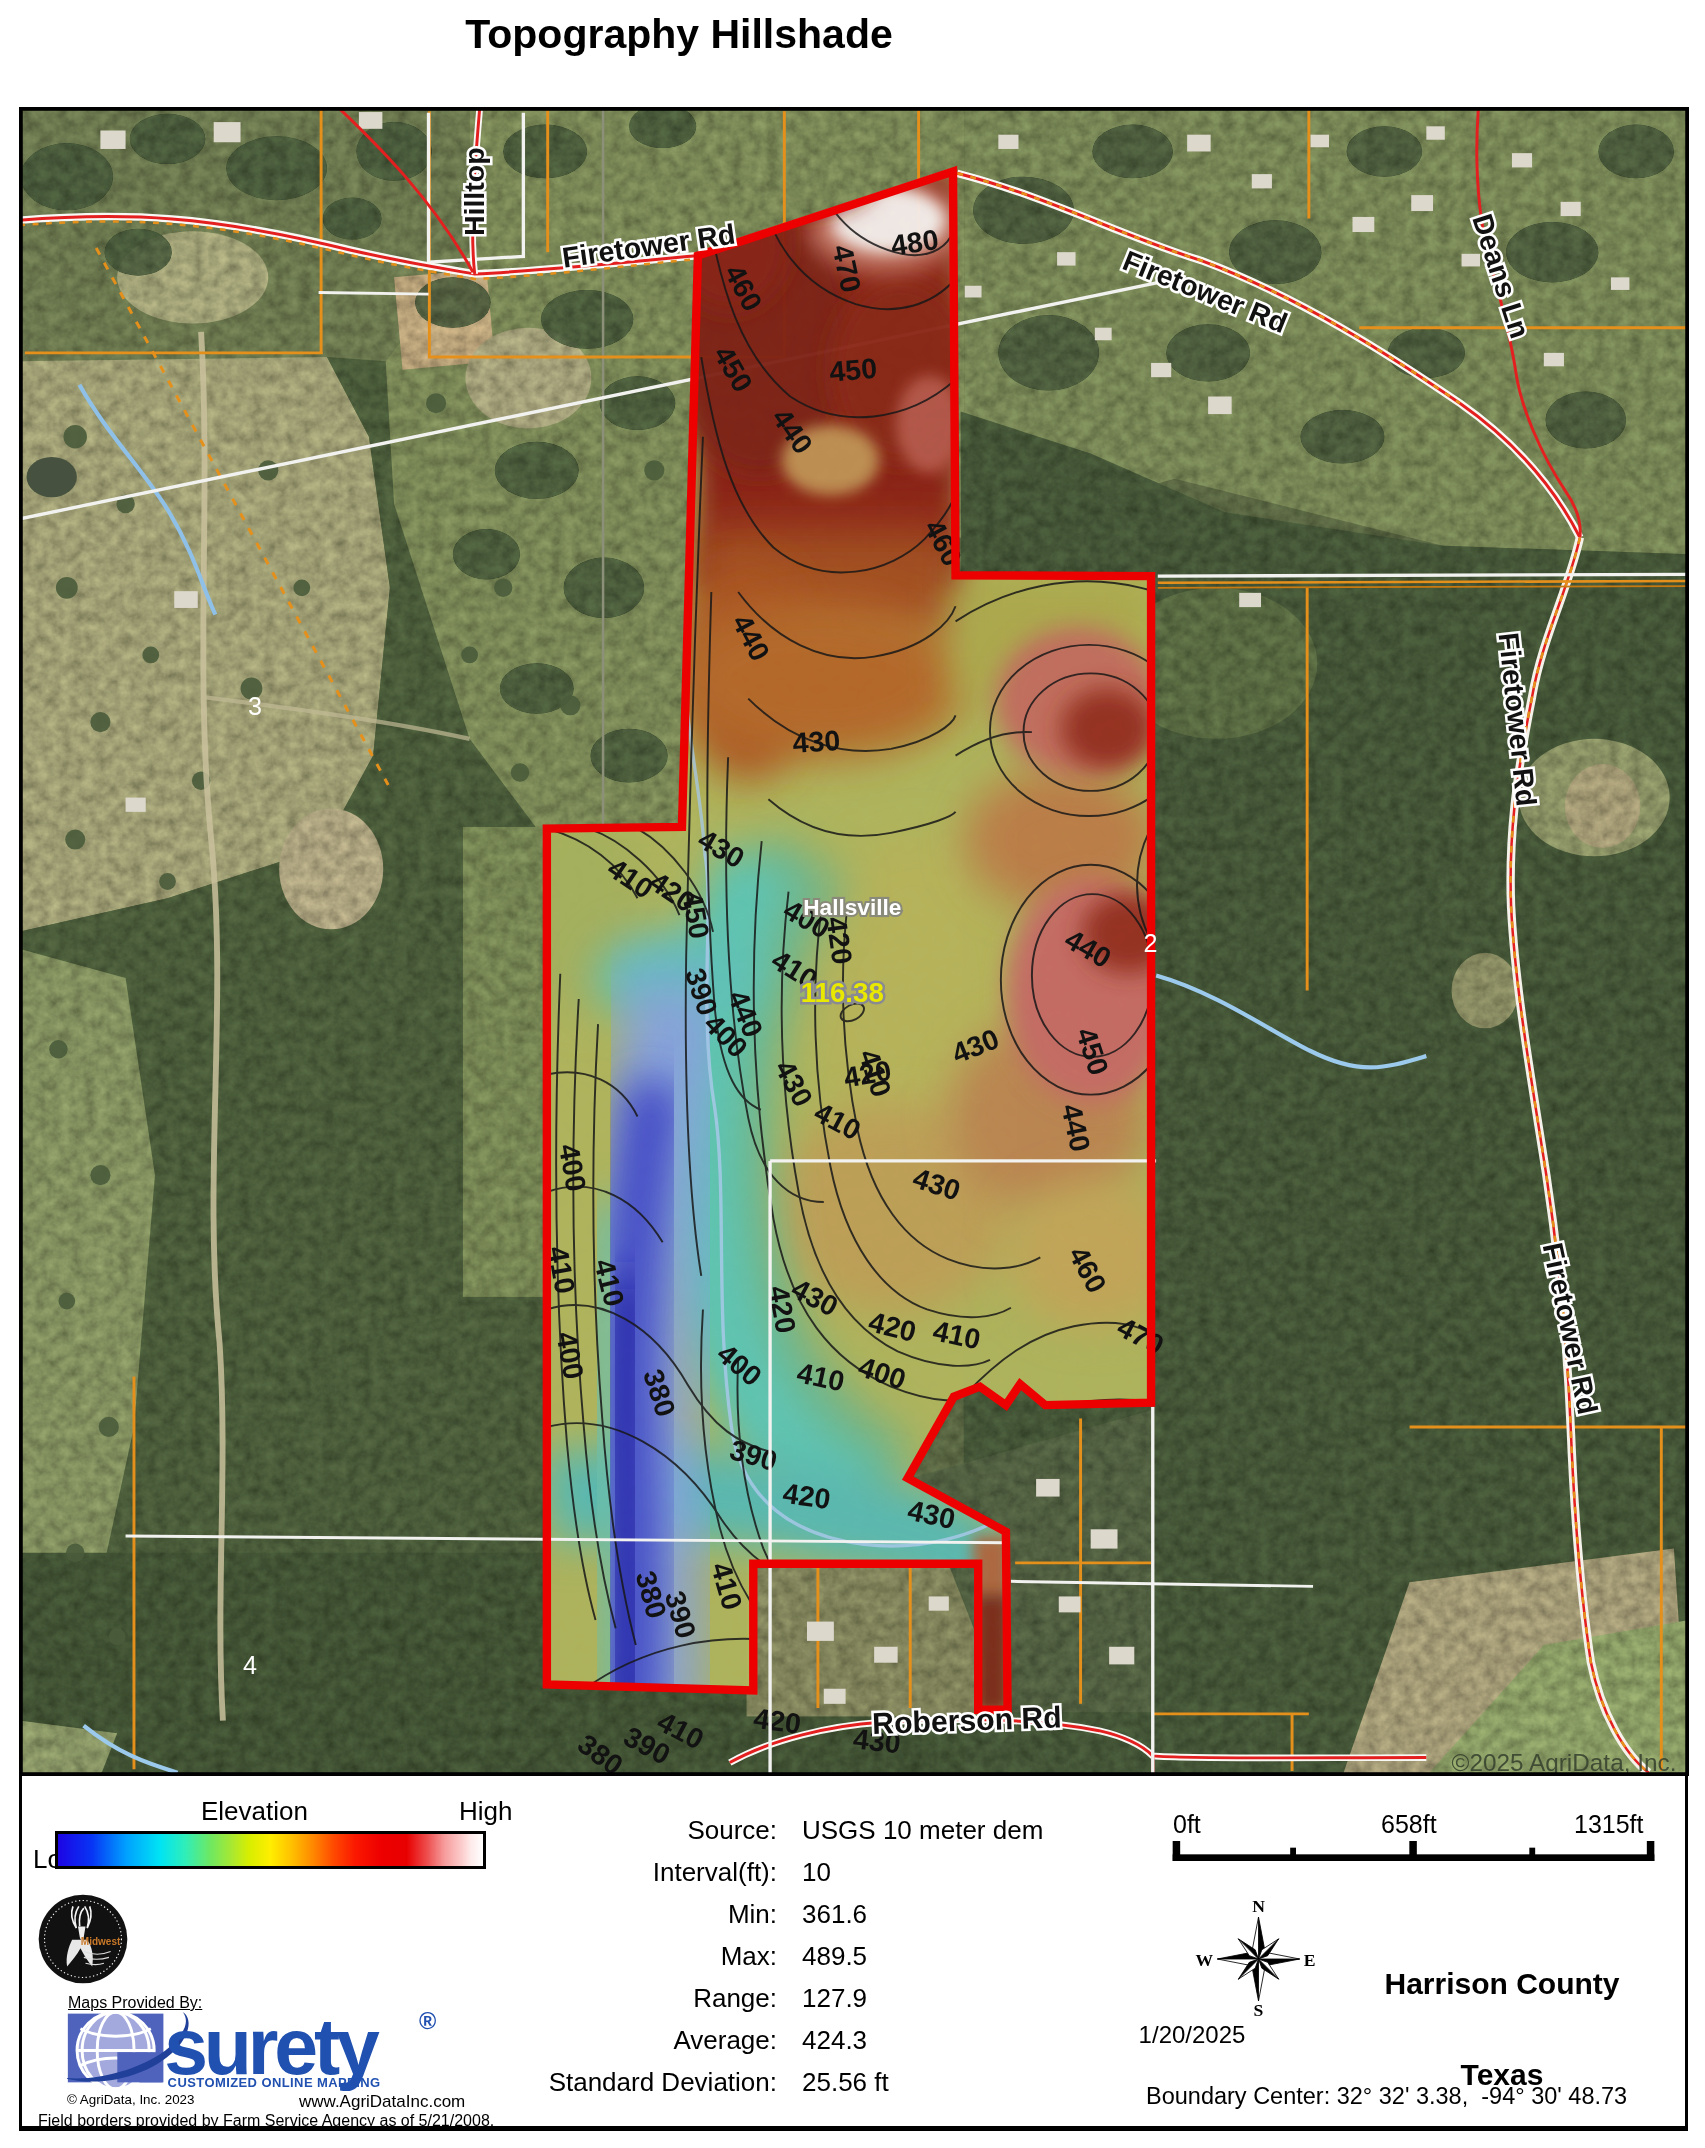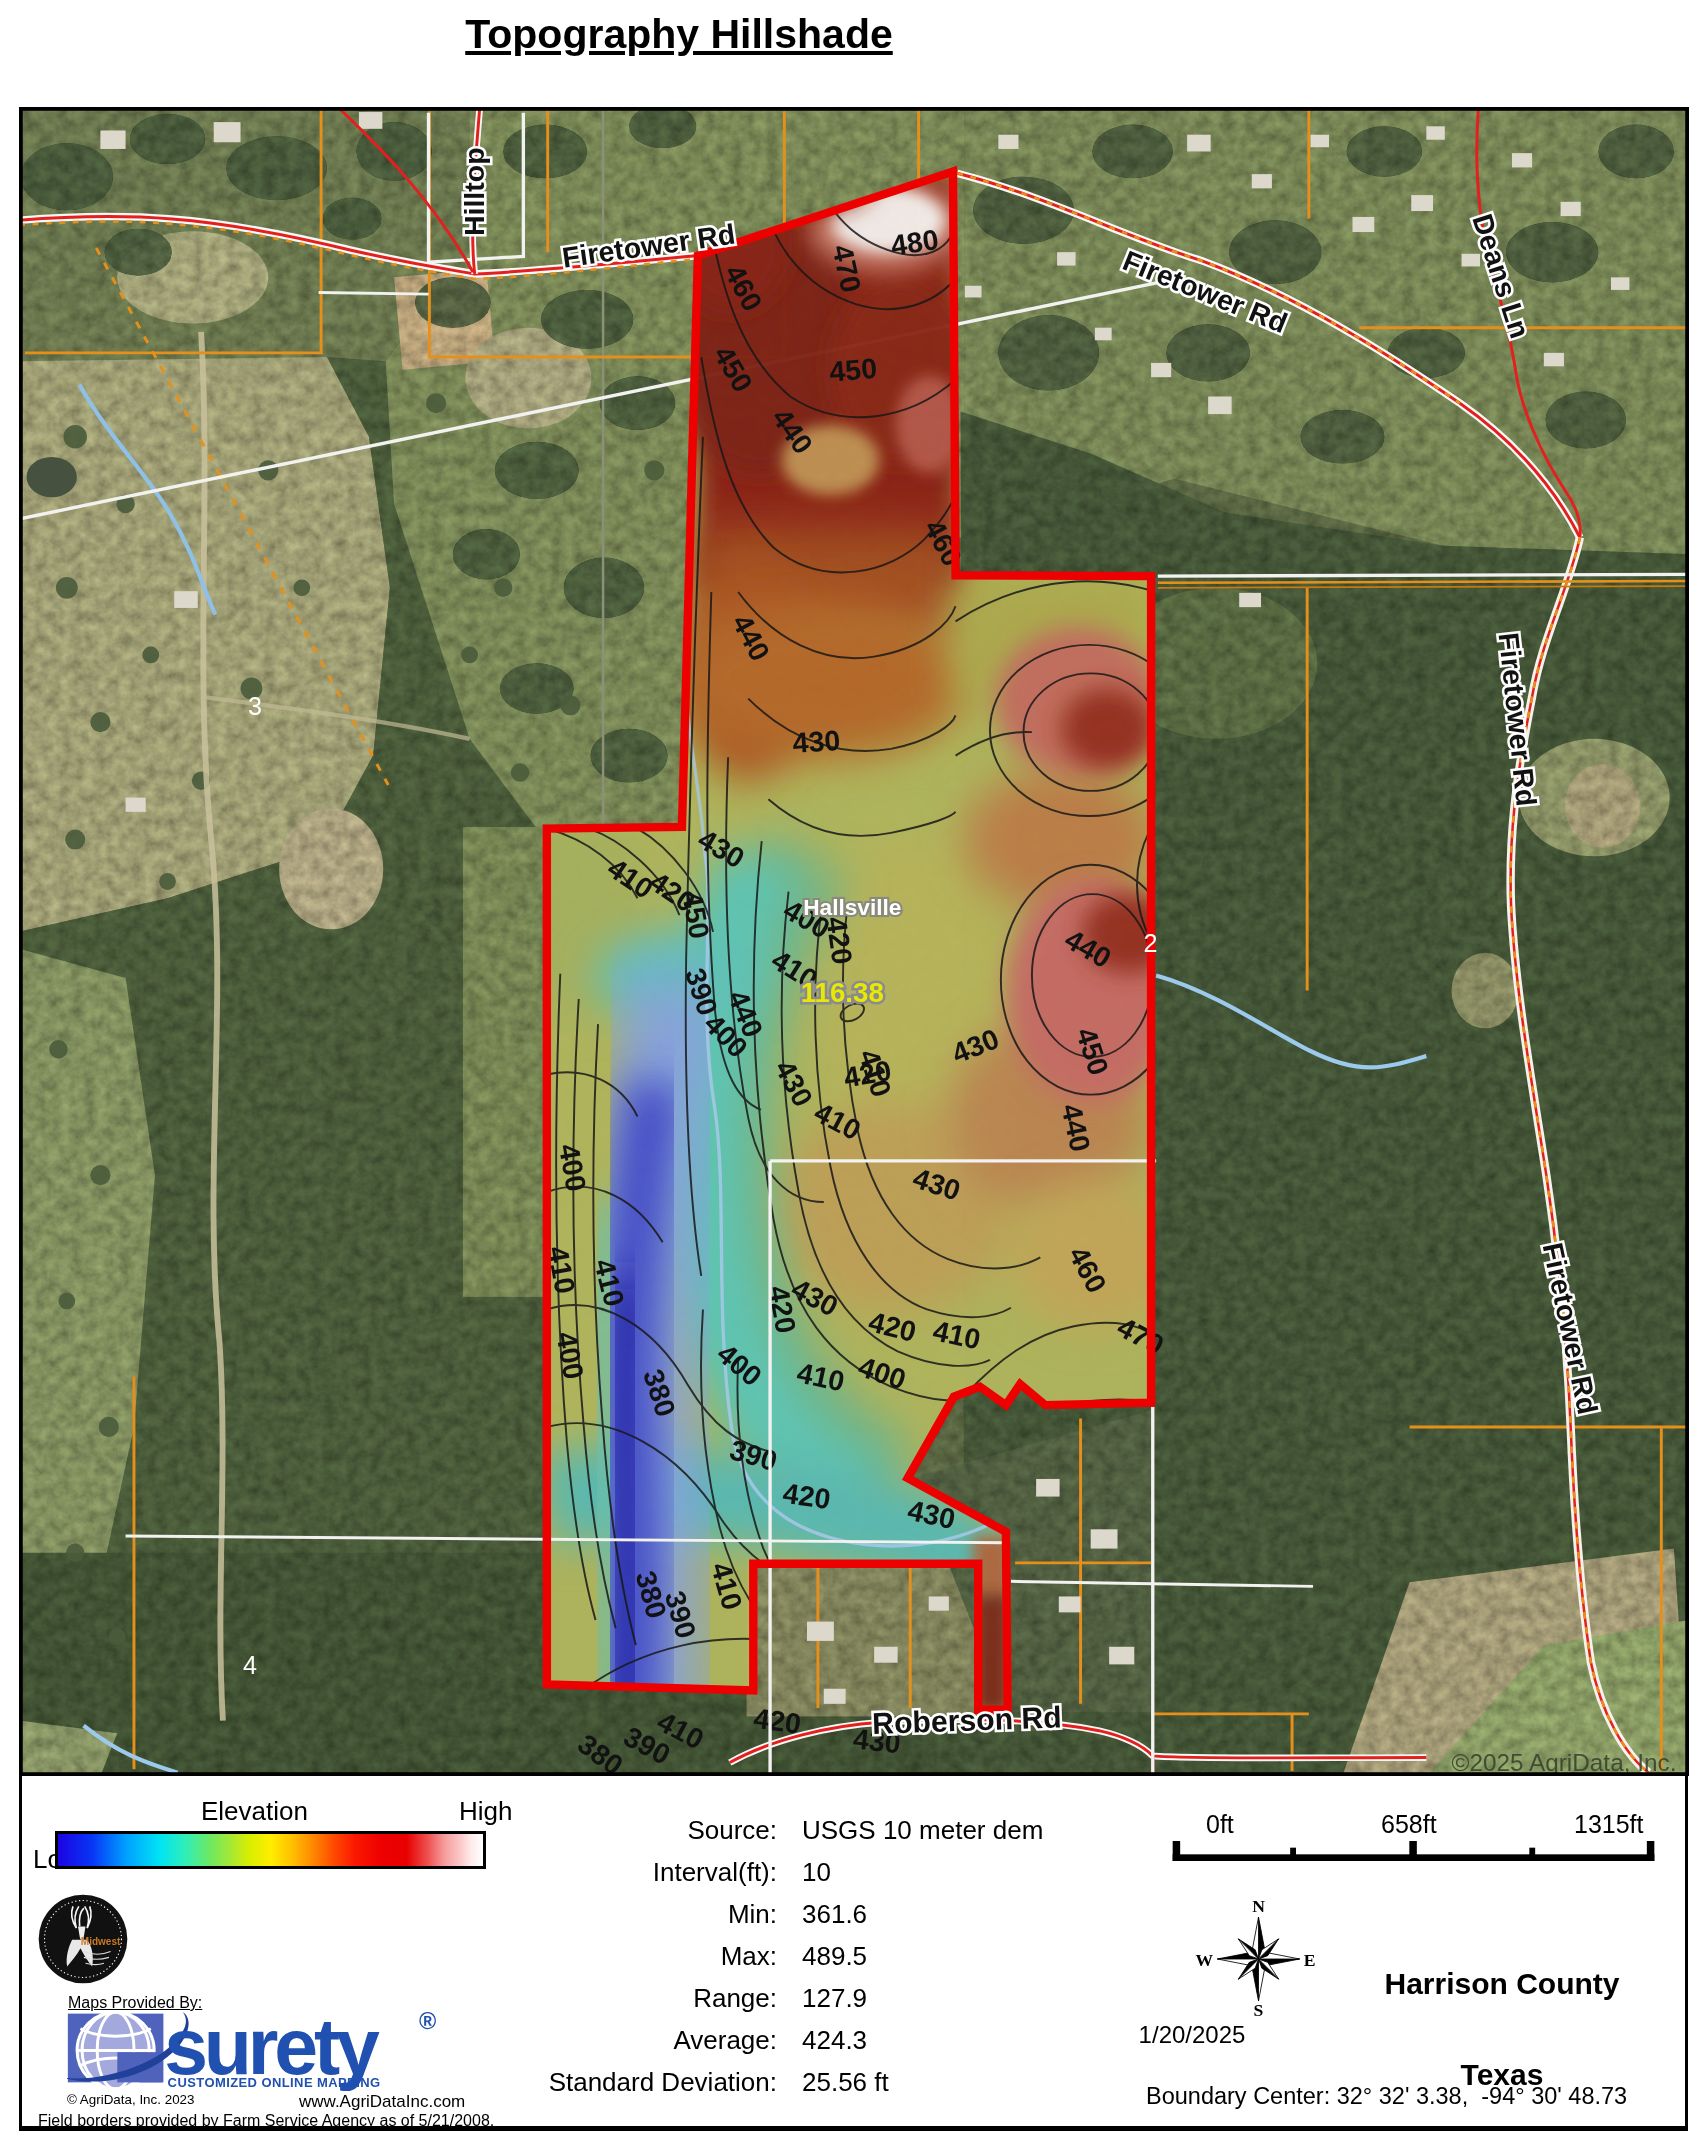--- a/index.html
+++ b/index.html
@@ -2,21 +2,21 @@
 <html style="font-size:13.4px"><head>
 <meta charset="utf-8">
 <style>
   html,body{margin:0;padding:0;background:#fff;}
   body{width:1705px;height:2148px;position:relative;font-family:"Liberation Sans",sans-serif;overflow:hidden;}
   .abs{position:absolute;}
 </style>
 </head>
 <body>
 
-<div class="abs" style="left:0;top:11px;width:1358px;text-align:center;font-size:41px;font-weight:bold;color:#000;text-decoration:underline;">Topography Hillshade</div>
+<div class="abs" style="left:0;top:11px;width:1358px;text-align:center;font-size:41px;font-weight:bold;color:#000;">Topography Hillshade</div>
 
 <svg class="abs" style="left:19.3px;top:107px;" width="1670" height="1669" viewBox="23 127 1990 1989" preserveAspectRatio="none">
 <defs>
   <filter id="b4" x="-40%" y="-40%" width="180%" height="180%">
         <feGaussianBlur stdDeviation="4"></feGaussianBlur>
       </filter>
   <filter id="b8" x="-40%" y="-40%" width="180%" height="180%">
         <feGaussianBlur stdDeviation="8"></feGaussianBlur>
       </filter>
   <filter id="b14" x="-60%" y="-60%" width="220%" height="220%">
@@ -467,21 +467,21 @@
 <div class="abs" style="left:201px;top:1796px;font-size:26px;color:#000;">Elevation</div>
 
 <div class="abs" style="left:459px;top:1796px;font-size:26px;color:#000;">High</div>
 
 <div class="abs" style="left:55px;top:1831px;width:425px;height:32px;border:3.4px solid #000;background:linear-gradient(to right,#1c04e4 0%,#0835f5 8%,#00a0ff 16%,#00e4f4 24%,#30eeb8 30%,#70e860 36%,#aae830 41%,#d8ee00 45%,#ffee00 50%,#ffc000 55%,#ff8800 60%,#ff4800 65%,#fb1800 70%,#ee0000 76%,#e80000 82%,#ee5050 87%,#f79d9d 91%,#fccccc 95%,#fee9e9 97%,#ffffff 100%);"></div>
 
 <div class="abs" style="left:357px;top:1809px;width:420px;text-align:right;font-size:26px;color:#000;line-height:42px;">Source:<br>Interval(ft):<br>Min:<br>Max:<br>Range:<br>Average:<br>Standard Deviation:</div>
 
 <div class="abs" style="left:802px;top:1809px;width:420px;text-align:left;font-size:26px;color:#000;line-height:42px;">USGS 10 meter dem<br>10<br>361.6<br>489.5<br>127.9<br>424.3<br>25.56 ft</div>
 
-<div class="abs" style="left:1173px;top:1810px;font-size:25px;color:#000;margin-left:33px;">0ft</div>
+<div class="abs" style="left:1173px;top:1810px;font-size:25px;color:#000;">0ft</div>
 <div class="abs" style="left:1381px;top:1810px;font-size:25px;color:#000;">658ft</div>
 <div class="abs" style="left:1574px;top:1810px;font-size:25px;color:#000;text-align:center;">1315ft</div>
 
 <svg class="abs" style="left:1171px;top:1841px;" width="485" height="20" viewBox="0 0 578 24">
   <rect x="0" y="16" width="578" height="8" fill="#000"></rect>
   <rect x="0" y="0" width="9" height="24" fill="#000"></rect>
   <rect x="141" y="8" width="7" height="16" fill="#000"></rect>
   <rect x="284" y="0" width="9" height="24" fill="#000"></rect>
   <rect x="428" y="8" width="7" height="16" fill="#000"></rect>
   <rect x="569" y="0" width="9" height="24" fill="#000"></rect>

